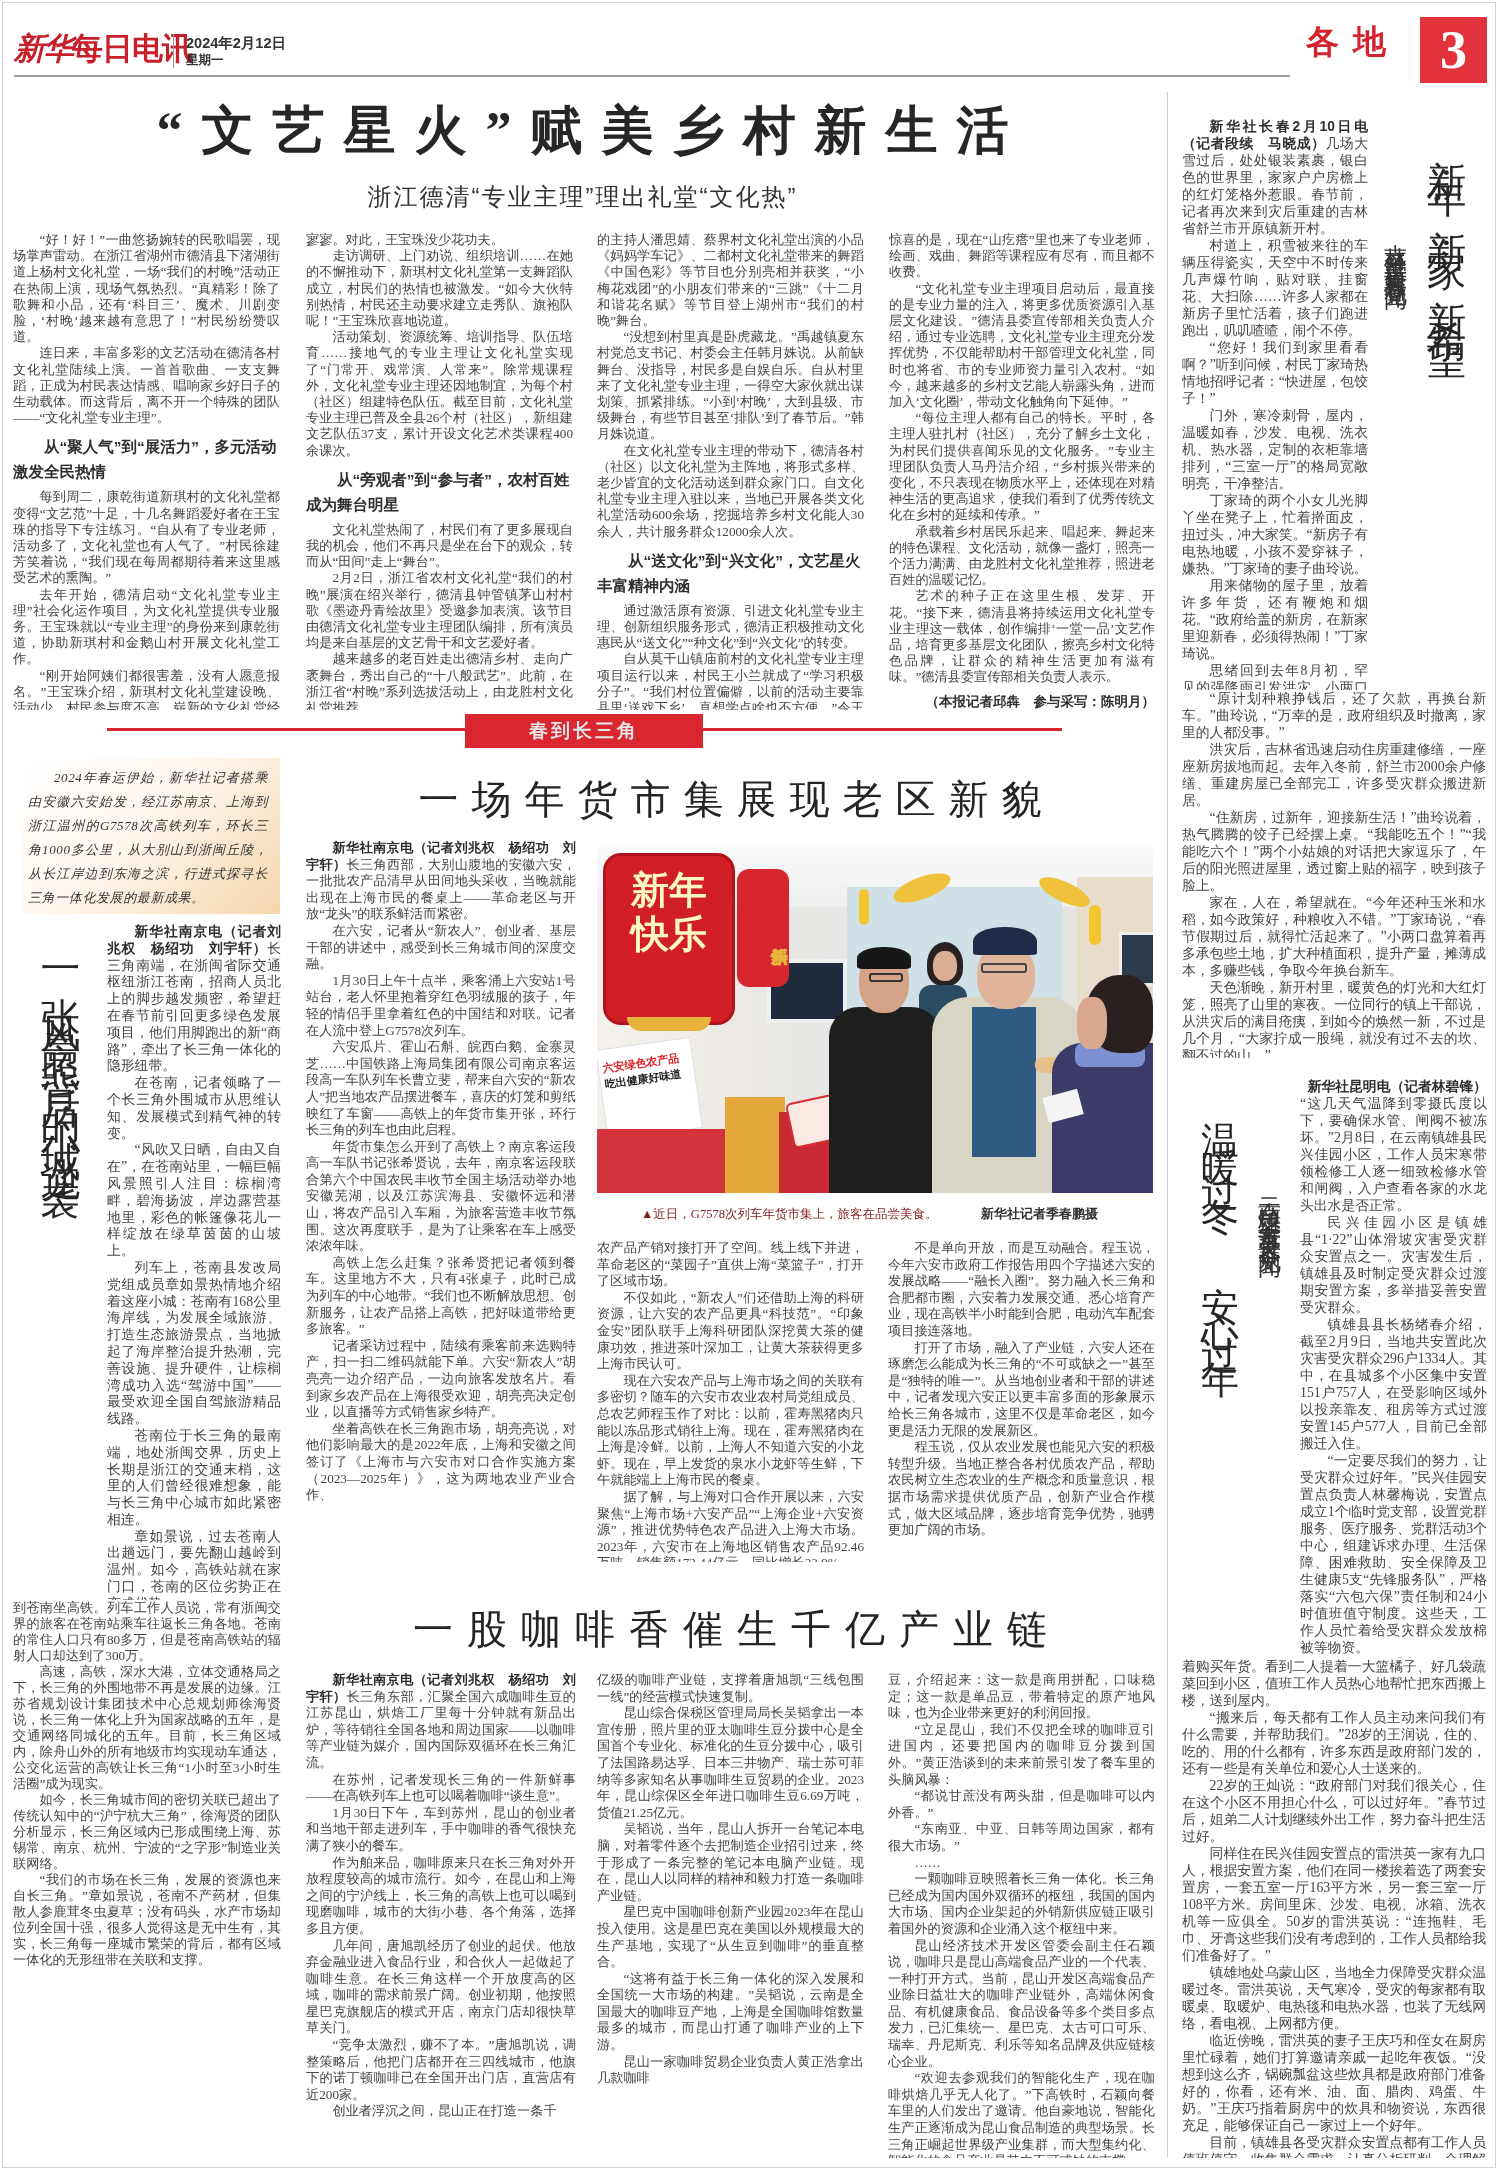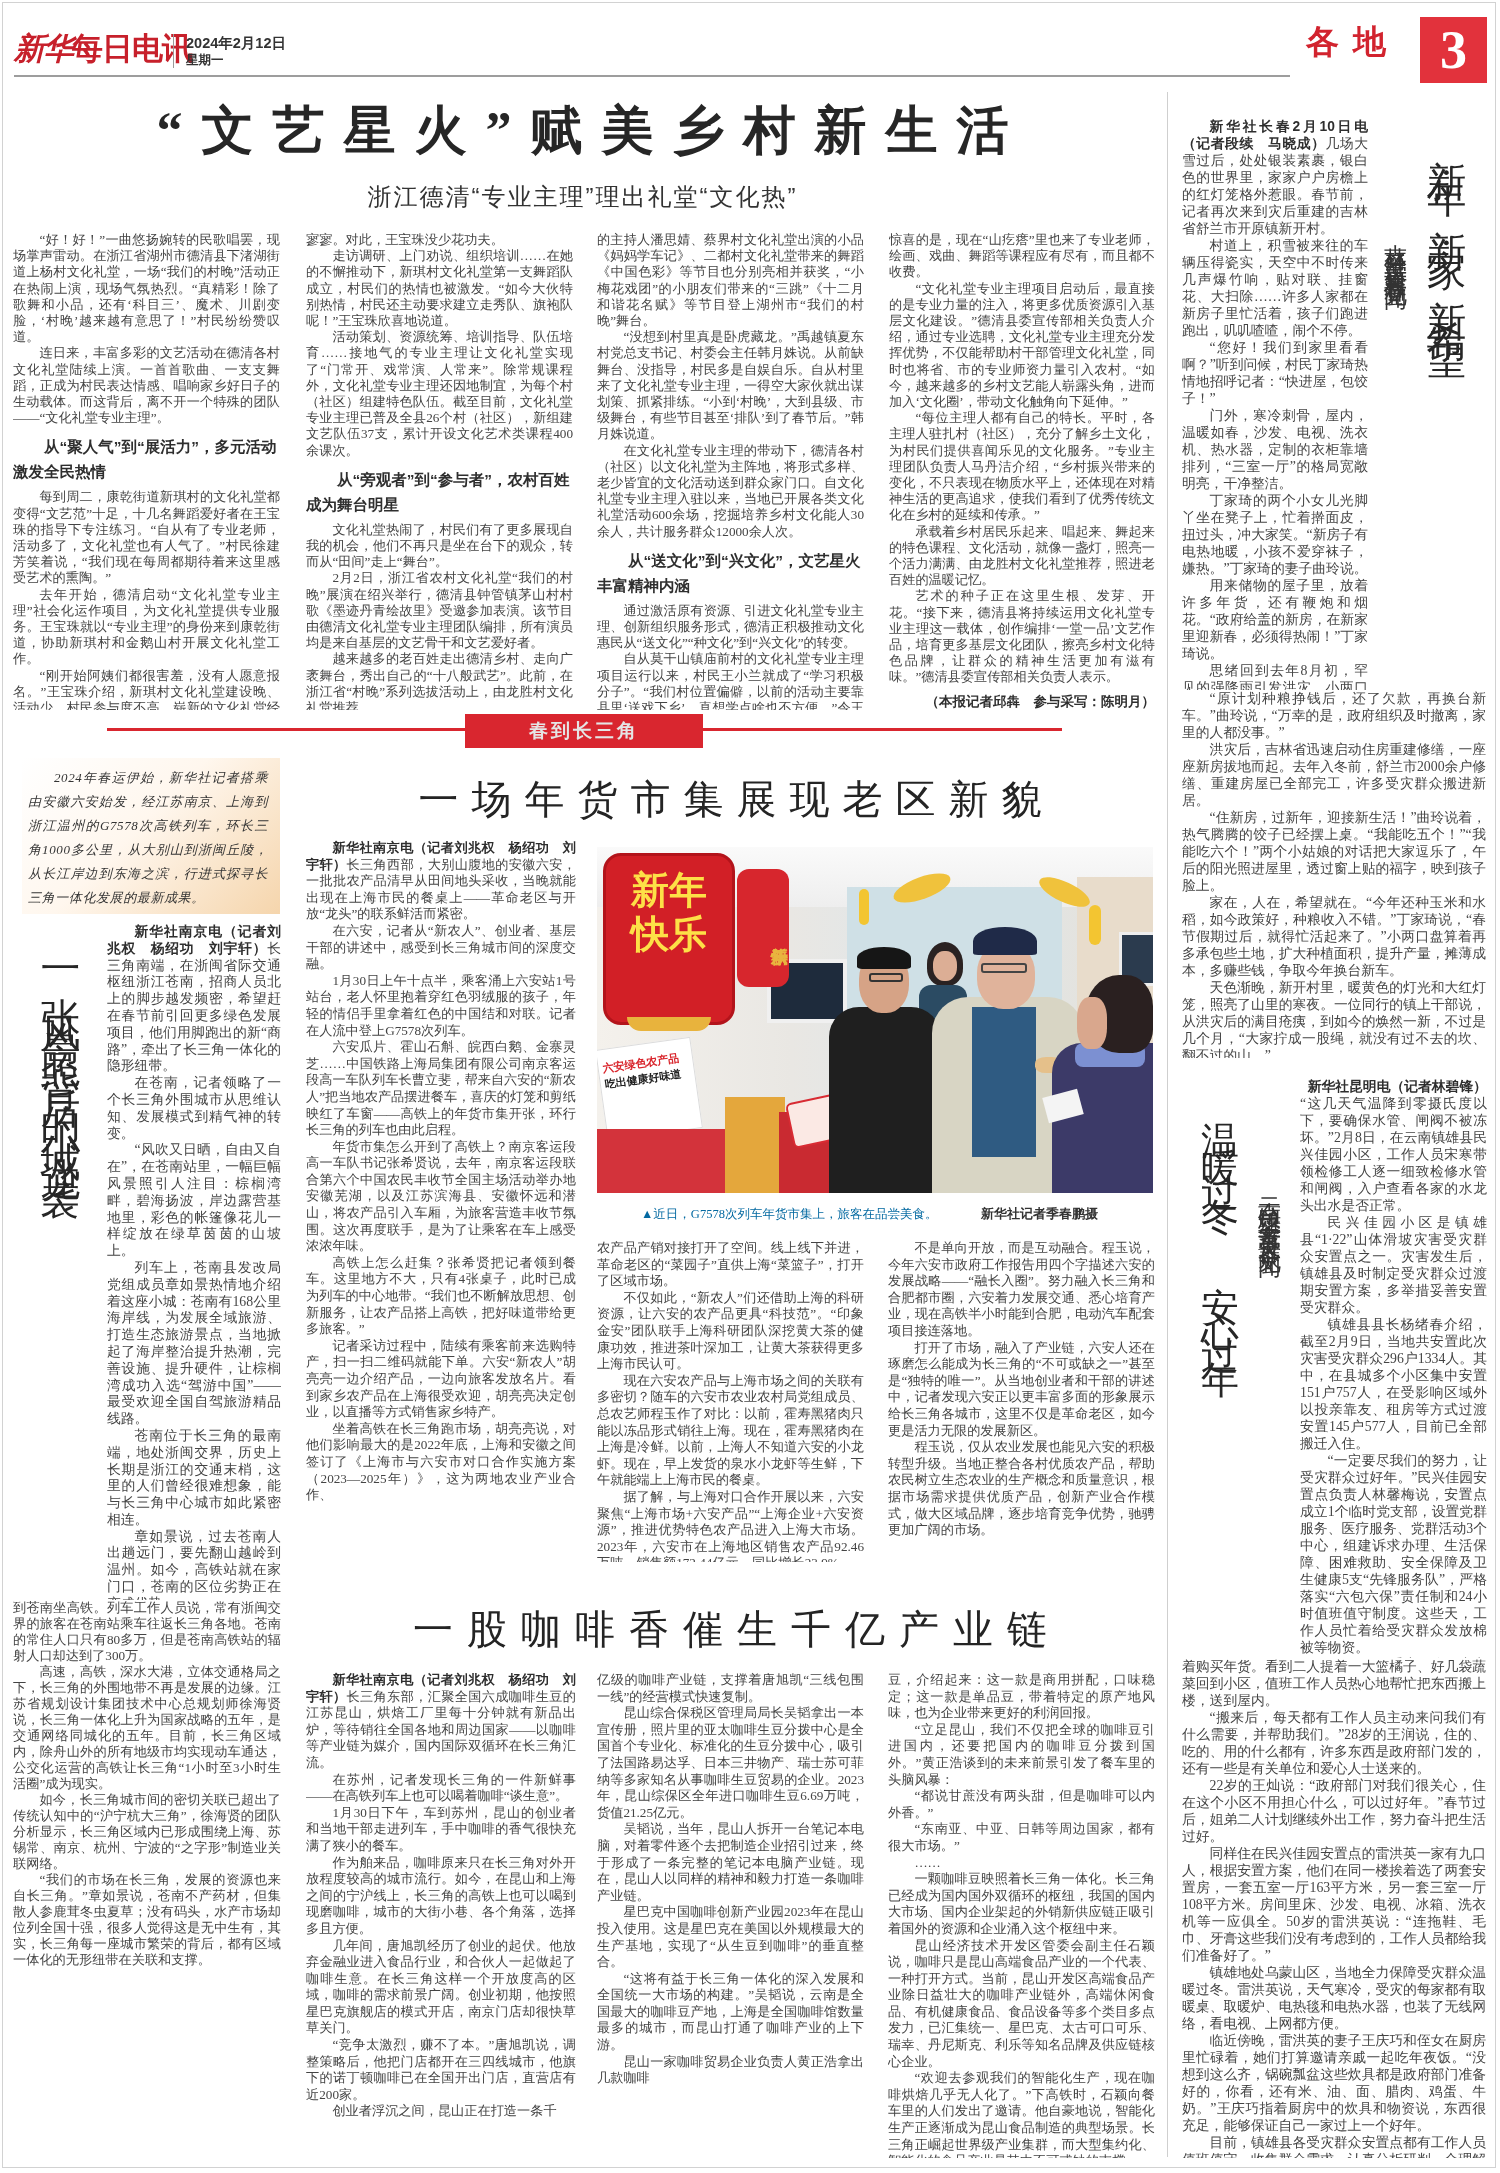--- a/index.html
+++ b/index.html
@@ -43,21 +43,21 @@
   .banner-box { left:465px; top:714px; width:238px; height:34px; background:#d9262f; color:#e5e5e5; font-family:"Liberation Sans","DejaVu Sans",sans-serif; font-weight:bold; font-size:19px; letter-spacing:3px; text-align:center; line-height:34px; }
   .intro { left:22px; top:758px; width:258px; height:156px; box-sizing:border-box; padding:8px 12px 8px 6px;
            background:linear-gradient(135deg,#ffffff 0%,#fff7ee 45%,#f5d5ac 100%);
            font-size:13px; line-height:24px; letter-spacing:0.6px; color:#333; text-align:justify; overflow:hidden; }
   .intro p { margin:0; text-indent:2em; font-style:italic; }
 
   
   .photo { left:597px; top:847px; width:556px; height:346px; overflow:hidden;
            background:linear-gradient(90deg,#f4f1ec 0%,#e9e7e3 35%,#dfe6ea 60%,#e6e2da 100%); }
   .ph { position:absolute; }
-  .caption { left:641px; top:1206px; font-size:12.5px; color:#0369a1; white-space:nowrap; }
+  .caption { left:641px; top:1206px; font-size:12.5px; color:#7f1d1d; white-space:nowrap; }
   .credit { left:981px; top:1205px; font-family:"Liberation Sans","DejaVu Sans",sans-serif; font-weight:bold; font-size:13px; color:#333; white-space:nowrap; }
 </style>
 </head>
 <body>
 
 <div class="frame"></div>
 
 <div class="abs logo"><span class="cal">新华</span><span>每日电讯</span></div>
 <div class="abs logo-sep"></div>
 <div class="abs date">2024年2月12日</div>
@@ -183,21 +183,21 @@
   <div class="ph" style="left:0;top:0;width:556px;height:60px;background:linear-gradient(180deg,#fafafa,#eeeeee);"></div>
   <div class="ph" style="left:250px;top:40px;width:215px;height:200px;background:#cfe0e6;"></div>
   <div class="ph" style="left:480px;top:30px;width:76px;height:230px;background:#e8dccb;"></div>
   <div class="ph" style="left:170px;top:112px;width:72px;height:56px;background:#1e2b3c;border:4px solid #f0f0f0;"></div>
   <div class="ph" style="left:522px;top:85px;width:34px;height:48px;background:#2b3b4e;border:3px solid #eee;"></div>
   <div class="ph" style="left:262px;top:42px;width:10px;height:36px;background:#f3c531;border-radius:5px;"></div>
   <div class="ph" style="left:295px;top:30px;width:60px;height:22px;background:#f0c23c;border-radius:50%;transform:rotate(-20deg);"></div>
   <div class="ph" style="left:440px;top:35px;width:55px;height:20px;background:#f0c23c;border-radius:50%;transform:rotate(25deg);"></div>
   <div class="ph" style="left:492px;top:58px;width:12px;height:40px;background:#f3c531;border-radius:6px;"></div>
 
-  <div class="ph" style="left:6px;top:6px;width:132px;height:172px;background:#d21f26;border-radius:18px;border:3px solid #b3141b;box-sizing:border-box;text-align:center;color:#fde047;font-weight:bold;font-size:38px;line-height:44px;padding-top:12px;">
+  <div class="ph" style="left:6px;top:6px;width:132px;height:172px;background:#d21f26;border-radius:18px;border:3px solid #b3141b;box-sizing:border-box;text-align:center;color:#fef9c3;font-weight:bold;font-size:38px;line-height:44px;padding-top:12px;">
     <div>新年</div>
     <div>快乐</div>
   </div>
   <div class="ph" style="left:30px;top:170px;width:84px;height:14px;background:#e8b33d;border-radius:0 0 40px 40px;"></div>
 
   <div class="ph" style="left:140px;top:22px;width:52px;height:118px;background:#d7262d;border-radius:12px;color:#e9b53f;font-size:17px;line-height:19px;text-align:center;padding-top:12px;box-sizing:border-box;writing-mode:vertical-rl;font-weight:bold;">新年快乐</div>
 
   <div class="ph" style="left:4px;top:196px;width:96px;height:92px;background:#ffffff;border:1px solid #ddd;box-sizing:border-box;padding:10px 4px;font-size:11px;line-height:16px;font-weight:bold;transform:rotate(-8deg);">
     <div style="color:#d9252c;">六安绿色农产品</div>
     <div style="color:#222;">吃出健康好味道</div>

